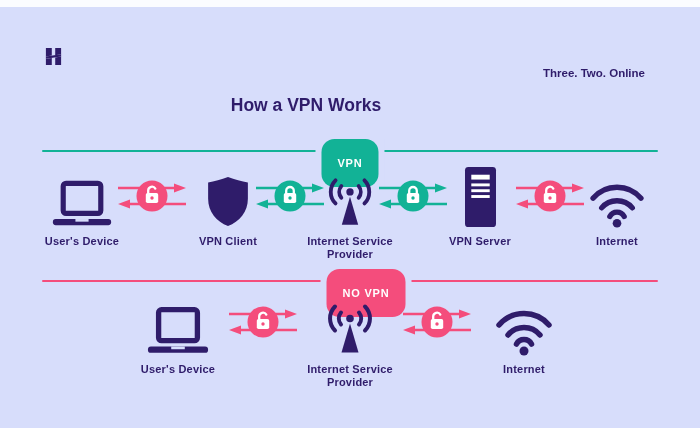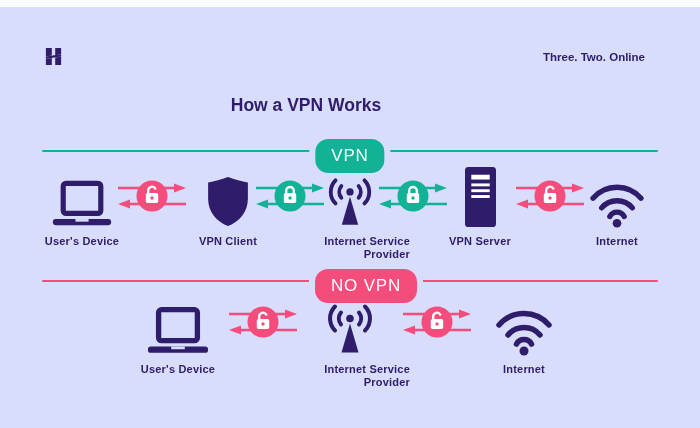--- a/index.html
+++ b/index.html
@@ -13,37 +13,37 @@
   html,body{width:700px;height:428px;overflow:hidden;}
   body{
     font-family:"Liberation Sans", sans-serif;
     background:var(--bg);
     position:relative;
     color:var(--ink);
   }
   .top-strip{position:absolute;left:0;top:0;width:700px;height:7px;background:#fbfcff;}
   .brand{position:absolute;left:44px;top:47px;display:flex;align-items:center;gap:7px;}
   .brand-name{font-size:12.5px;font-weight:800;letter-spacing:1.4px;color:var(--ink);}
-  .tagline{position:absolute;right:55px;top:51px;font-size:11.5px;font-weight:700;color:var(--ink);text-align:center;}
+  .tagline{position:absolute;right:55px;top:67px;font-size:11.5px;font-weight:700;color:var(--ink);text-align:center;}
   .page-title{position:absolute;left:0;top:95px;width:612px;text-align:center;
     font-size:17.5px;font-weight:800;color:var(--ink);}
   .rule{position:absolute;left:42px;width:616px;height:2px;border-radius:2px;}
   .rule.teal{background:var(--teal);top:150px;}
   .rule.pink{background:var(--pink);top:280px;}
   .badge-wrap{position:absolute;transform:translateX(-50%);background:var(--bg);padding:0 6px;}
   .badge-wrap.vpn{left:350px;top:139px;}
   .badge-wrap.novpn{left:366px;top:269px;}
-  .pill{display:inline-block;border-radius:13px;padding:9px 16px;color:#fff;
-    font-size:17px;font-weight:400;letter-spacing:0.8px;line-height:16px;}
+  .pill{display:inline-block;border-radius:13px;padding:16px 16px;color:#fff;
+    font-size:11px;font-weight:700;letter-spacing:0.8px;line-height:16px;}
   .pill.teal{background:var(--teal);}
   .pill.pink{background:var(--pink);}
   .node{position:absolute;width:120px;display:flex;flex-direction:column;align-items:center;}
   .node .icon-box{height:62px;display:flex;align-items:flex-end;justify-content:center;}
   .node .label{margin-top:7px;font-size:11px;font-weight:800;color:var(--ink);
-    text-align:right;line-height:12.5px;letter-spacing:0.2px;}
+    text-align:center;line-height:12.5px;letter-spacing:0.2px;}
   .lock{position:absolute;width:72px;height:46px;}
   svg{display:block;}
 </style>
 </head>
 <body>
 
 <div class="top-strip"></div>
 
 <div class="brand">
   <svg width="19" height="19" viewBox="0 0 20 20">

